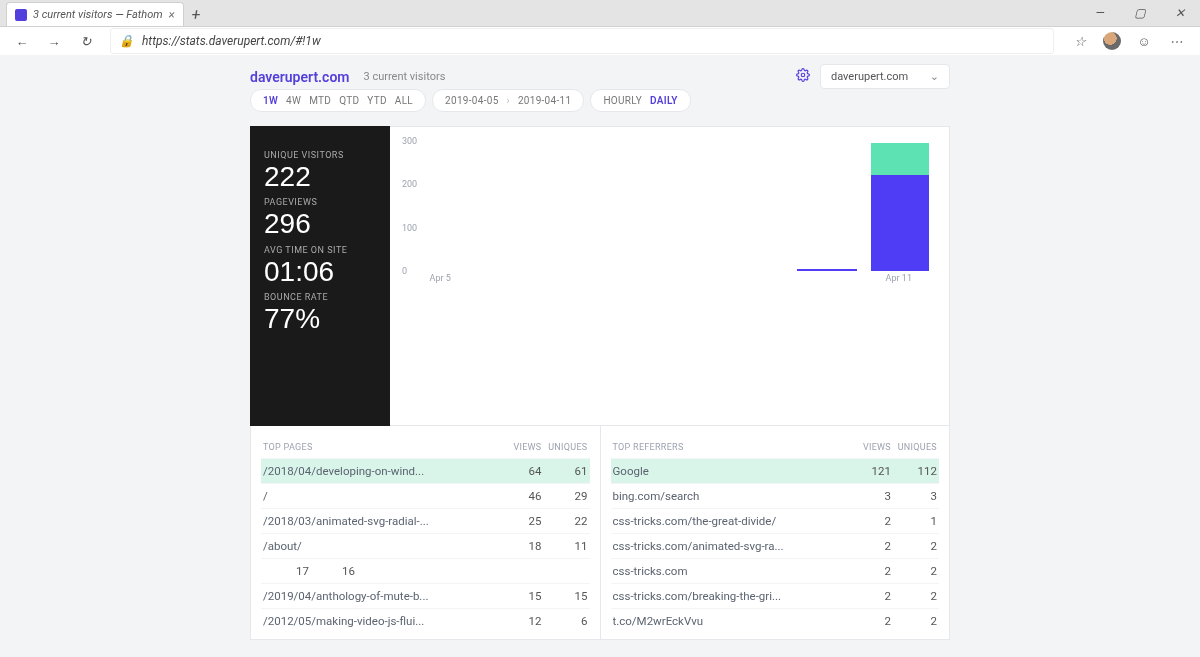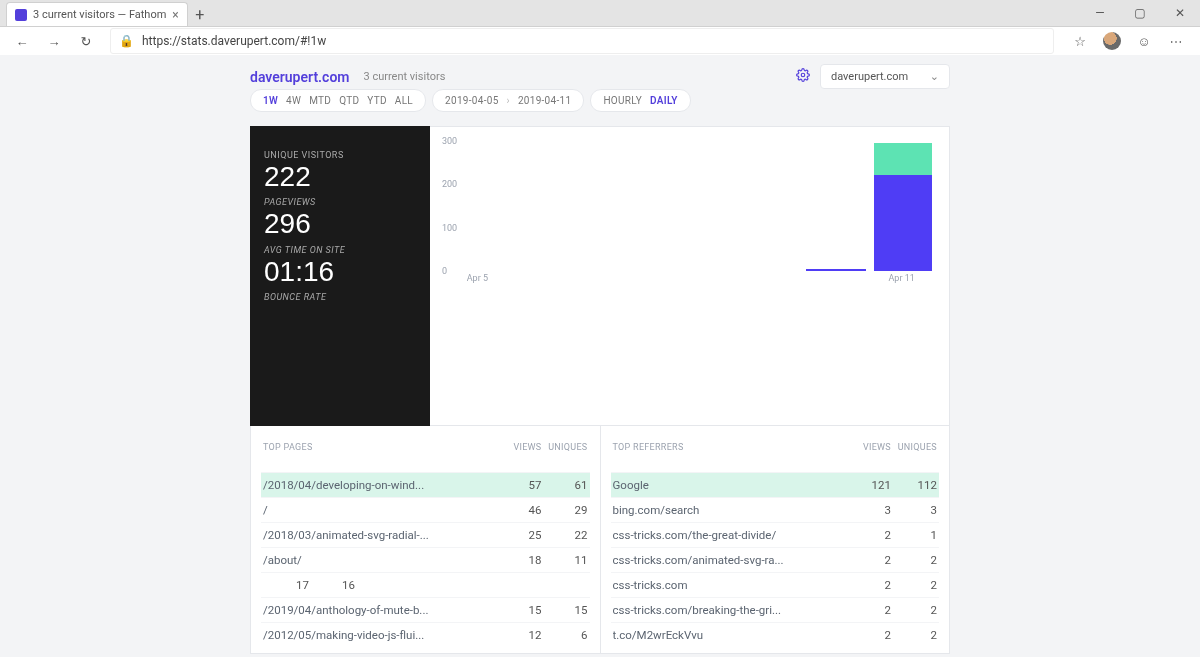--- a/index.html
+++ b/index.html
@@ -1,18 +1,18 @@
 <!DOCTYPE html>
 <html><head>
 <meta charset="utf-8">
 <style>
   * { margin:0; padding:0; box-sizing:border-box; }
   body { font-family:-apple-system,BlinkMacSystemFont,"Segoe UI",Roboto,sans-serif; background:#f3f4f6; color:#333; font-size:13px; overflow:hidden;}
   
-  .browser-chrome { height:46px; background:#e4e4e4; border-bottom:6px solid #f97316; display:flex; flex-direction:column;}
+  .browser-chrome { height:46px; background:#e4e4e4; border-bottom:6px solid #f97316; display:flex; flex-direction:column;font-style:italic;}
   .tab-row { height:26px; display:flex; align-items:flex-end; padding-left:6px; }
   .tab { background:#fff; height:24px; min-width:170px; display:flex; align-items:center; padding:0 8px; font-size:11px; color:#555; border-radius:4px 4px 0 0; border:1px solid #d0d0d0; border-bottom:none; gap:6px;}
   .favicon { width:12px; height:12px; background:#533fdb; border-radius:2px; flex-shrink:0;}
   .tab-close { margin-left:auto; color:#777; font-size:12px; cursor:pointer;}
   .newtab-btn { width:24px; height:24px; display:flex; align-items:center; justify-content:center; color:#555; font-size:16px; cursor:pointer;}
   .win-controls { margin-left:auto; display:flex; align-items:center; height:26px;}
   .win-btn { width:40px; height:26px; display:flex; align-items:center; justify-content:center; color:#555; font-size:12px; cursor:pointer;}
   .addr-row { height:34px; background:#fff; border-top:1px solid #d0d0d0; display:flex; align-items:center; padding:0 8px; gap:4px;}
   .nav-btn { width:28px; height:28px; display:flex; align-items:center; justify-content:center; color:#555; cursor:pointer; border-radius:4px;}
   .addr-bar { flex:1; height:26px; background:#fff; border:1px solid #eee; border-radius:3px; display:flex; align-items:center; padding:0 8px; gap:8px; font-size:12px; color:#444; margin:0 6px;}
@@ -31,44 +31,44 @@
   .site-select { background:#fff; border:1px solid #e5e7eb; border-radius:4px; padding:5px 10px; width:130px; font-size:11px; color:#555; display:flex; align-items:center; cursor:pointer;}
   .site-select .chev { margin-left:auto; color:#888;}
   
   .toolbar { display:flex; gap:6px; margin-bottom:14px;}
   .tgroup { background:#fff; border:1px solid #e5e7eb; border-radius:11px; display:flex; align-items:center; padding:4px 8px; font-size:10px; color:#777; letter-spacing:.3px;}
   .tgroup span { padding:1px 4px; cursor:pointer;}
   .tgroup .active { color:#533fdb; font-weight:600;}
   .date-sep { color:#bbb; padding:0 2px;}
   
   .dash-row { display:flex; gap:0;}
-  .stats-box { width:180px; background:#1a1a1a; color:#fff; padding:18px 1px 24px 14px; min-height:300px;}
+  .stats-box { width:140px; background:#1a1a1a; color:#fff; padding:18px 1px 24px 14px; min-height:300px;}
   .stat-label { font-size:9px; letter-spacing:.5px; color:#aaa; margin-top:6px;}
   .stat-value { font-size:28px; font-weight:300; line-height:1.05; margin-top:2px; font-family:"Segoe UI Light",-apple-system,sans-serif;}
-  .stats-box .stat-value + .stat-label { font-style:italic;}
+  .stats-box .stat-value + .stat-label { }
   .chart-box { flex:1; background:#fff; border:1px solid #e5e7eb; border-left:none; padding:14px 12px 10px 12px;}
   .chartwrap { position:relative; height:148px;}
   .ylabel { position:absolute; left:0; font-size:9px; color:#9ca3af; transform:translateY(-50%);}
   .plot { position:absolute; left:24px; right:0; top:0; bottom:18px;}
   .xlabel { position:absolute; bottom:6px; font-size:9px; color:#9ca3af; transform:translateX(-50%);}
   .bar { position:absolute; bottom:0; width:58px; display:flex; flex-direction:column;}
   .bar-top { background:#5de3b3;}
   .bar-main { background:#4f3df5;}
   .minibar { position:absolute; bottom:0; width:60px; height:2px; background:#4f3df5;}
   
   .tables { display:flex; background:#fff; border:1px solid #e5e7eb; border-top:none;}
   .tbl { flex:1; padding:12px 10px 6px 10px; font-size:11.5px;}
   .tbl:first-child { border-right:1px solid #e5e7eb;}
   .thead { display:flex; color:#9ca3af; font-size:9px; letter-spacing:.3px; padding:4px 2px 6px 2px;}
   .col-name { flex:1;}
   .col-num { width:46px; text-align:right;}
   .trow { display:flex; padding:5px 2px; color:#555; border-top:1px solid #f3f4f6; cursor:pointer; position:relative;}
   .trow .col-name { white-space:nowrap; overflow:hidden; text-overflow:ellipsis; padding-right:6px; color:#5b6470;}
   .trow .col-num { color:#555;}
-  .trow.hl { background:linear-gradient(to right,#d9f5ea 0%,#d9f5ea var(--w,100%),transparent var(--w,100%));margin-top:14px;}
+  .trow.hl { background:linear-gradient(to right,#d9f5ea 0%,#d9f5ea var(--w,100%),transparent var(--w,100%));}
 </style>
 </head>
 <body>
 
 <div class="browser-chrome">
   <div class="tab-row">
     <div class="tab">
       <span class="favicon"></span>
       <span>3 current visitors — Fathom</span>
       <span class="tab-close">×</span>
@@ -139,22 +139,23 @@
       </div>
     </div>
 
     <div class="dash-row">
       <div class="stats-box">
         <div class="stat-label">UNIQUE VISITORS</div>
         <div class="stat-value">222</div>
         <div class="stat-label">PAGEVIEWS</div>
         <div class="stat-value">296</div>
         <div class="stat-label">AVG TIME ON SITE</div>
-        <div class="stat-value">01:16</div>
+        <div class="stat-value">01:06</div>
         <div class="stat-label">BOUNCE RATE</div>
+        <div class="stat-value">77%</div>
       </div>
       <div class="chart-box">
         <div class="chartwrap" id="chartwrap">
             <div class="ylabel" style="top: 130px;">0</div>
             <div class="ylabel" style="top: 86.6667px;">100</div>
             <div class="ylabel" style="top: 43.3333px;">200</div>
             <div class="ylabel" style="top: 0px;">300</div>
             <div class="plot">
               <div class="minibar" style="left: calc(78.5714% - 30px);"></div>
               <div class="bar" style="left: calc(92.8571% - 29px); height: 128.267px;">
@@ -170,21 +171,21 @@
 
     <div class="tables">
       <div class="tbl" id="tbl-pages">
         <div class="thead">
           <span class="col-name">TOP PAGES</span>
           <span class="col-num">VIEWS</span>
           <span class="col-num">UNIQUES</span>
         </div>
       <div class="trow hl" style="--w: 100%;">
             <span class="col-name">/2018/04/developing-on-wind...</span>
-            <span class="col-num">57</span>
+            <span class="col-num">64</span>
             <span class="col-num">61</span>
           </div>
           <div class="trow">
             <span class="col-name">/</span>
             <span class="col-num">46</span>
             <span class="col-num">29</span>
           </div>
           <div class="trow">
             <span class="col-name">/2018/03/animated-svg-radial-...</span>
             <span class="col-num">25</span>

